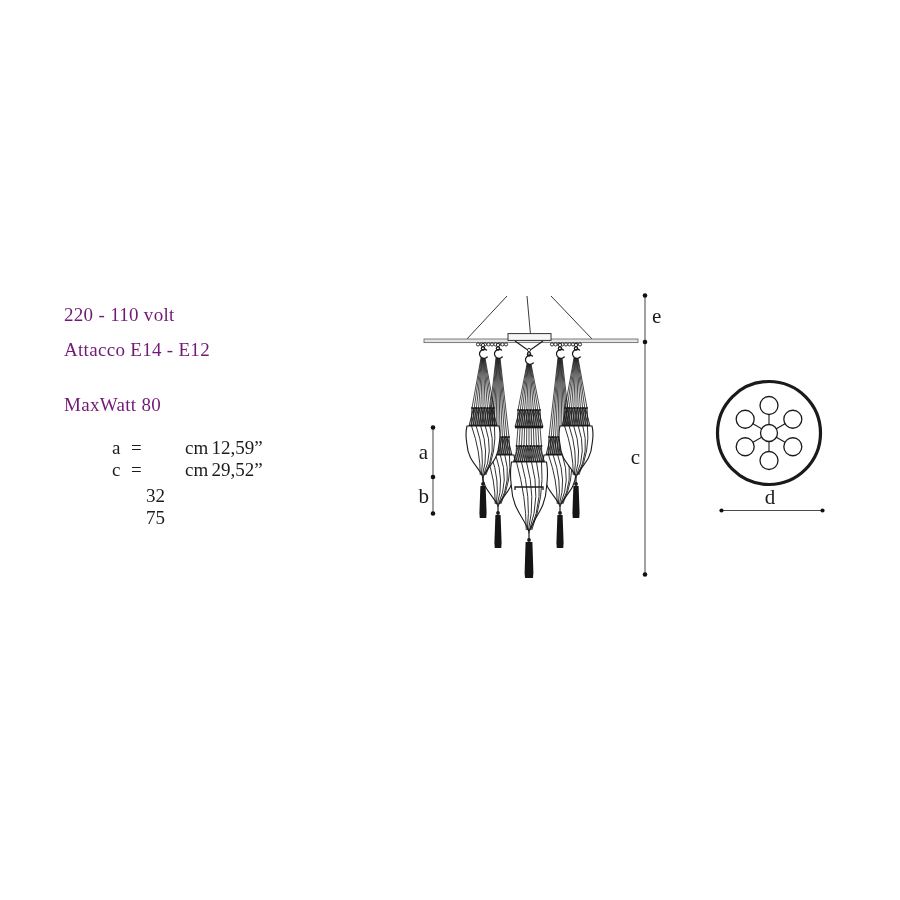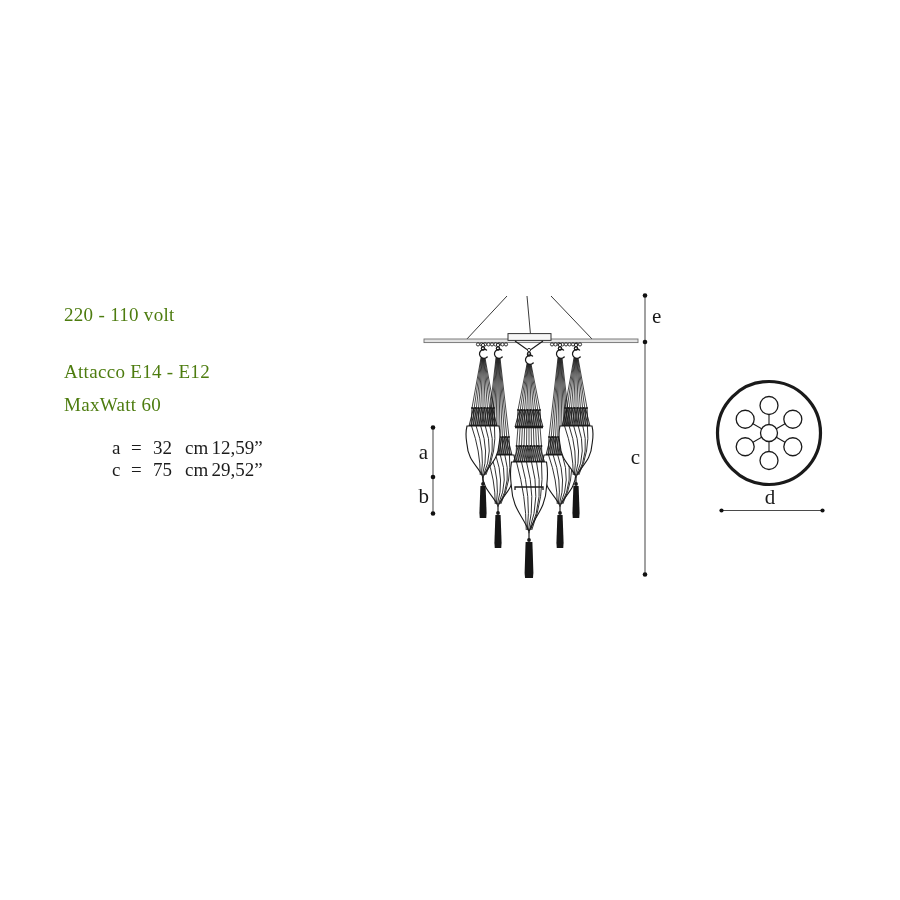--- a/index.html
+++ b/index.html
@@ -1,42 +1,42 @@
 <!DOCTYPE html>
 <html><head>
 <meta charset="utf-8">
 <style>
   * { margin:0; padding:0; box-sizing:border-box; }
   html,body { width:900px; height:900px; background:#ffffff; overflow:hidden; }
   .sheet { position:relative; width:900px; height:900px; background:#ffffff;
            font-family:"Liberation Serif","DejaVu Serif",serif; color:#1c1c1c; }
-  .spec { position:absolute; left:64px; font-size:19px; letter-spacing:0.3px; color:#4d7c0f; white-space:nowrap; }
+  .spec { position:absolute; left:64px; font-size:19px; letter-spacing:0.3px; color:#701a75; white-space:nowrap; }
   #spec-voltage { top:304px; }
-  #spec-socket  { top:361px; }
+  #spec-socket  { top:339px; }
   #spec-watt    { top:394px; }
   .dim-table { position:absolute; left:112px; top:437px; font-size:19px; color:#1c1c1c; }
   .trow { height:22px; line-height:22px; white-space:nowrap; }
   .trow span { display:inline-block; vertical-align:top; }
   .c-letter { width:19px; text-align:left; }
   .c-mark { font-size:11px; position:relative; top:-4px; left:1px; width:6px !important; }
   .c-eq { width:15px; text-align:left; }
-  .c-val { width:33px; text-align:center; }
+  .c-val { width:33px; text-align:left;margin-top:48px; }
   .c-unit { width:28px; text-align:right; padding-left:6px; }
   .c-inch { width:60px; text-align:center; }
   svg { position:absolute; left:0; top:0; }
   svg text { font-family:"Liberation Serif","DejaVu Serif",serif; font-size:21px; fill:#1a1a1a; }
 </style>
 </head>
 <body>
 
 <div class="sheet">
 
   <div class="spec" id="spec-voltage">220 - 110 volt</div>
   <div class="spec" id="spec-socket">Attacco E14 - E12</div>
-  <div class="spec" id="spec-watt">MaxWatt 60</div>
+  <div class="spec" id="spec-watt">MaxWatt 80</div>
 
   <div class="dim-table">
     <div class="trow">
       <span class="c-letter"><span>a</span><span class="c-mark"></span></span><span class="c-eq">=</span><span class="c-val">32</span><span class="c-unit">cm</span><span class="c-inch">12,59”</span>
     </div>
     <div class="trow">
       <span class="c-letter"><span>c</span><span class="c-mark"></span></span><span class="c-eq">=</span><span class="c-val">75</span><span class="c-unit">cm</span><span class="c-inch">29,52”</span>
     </div>
   </div>
 

